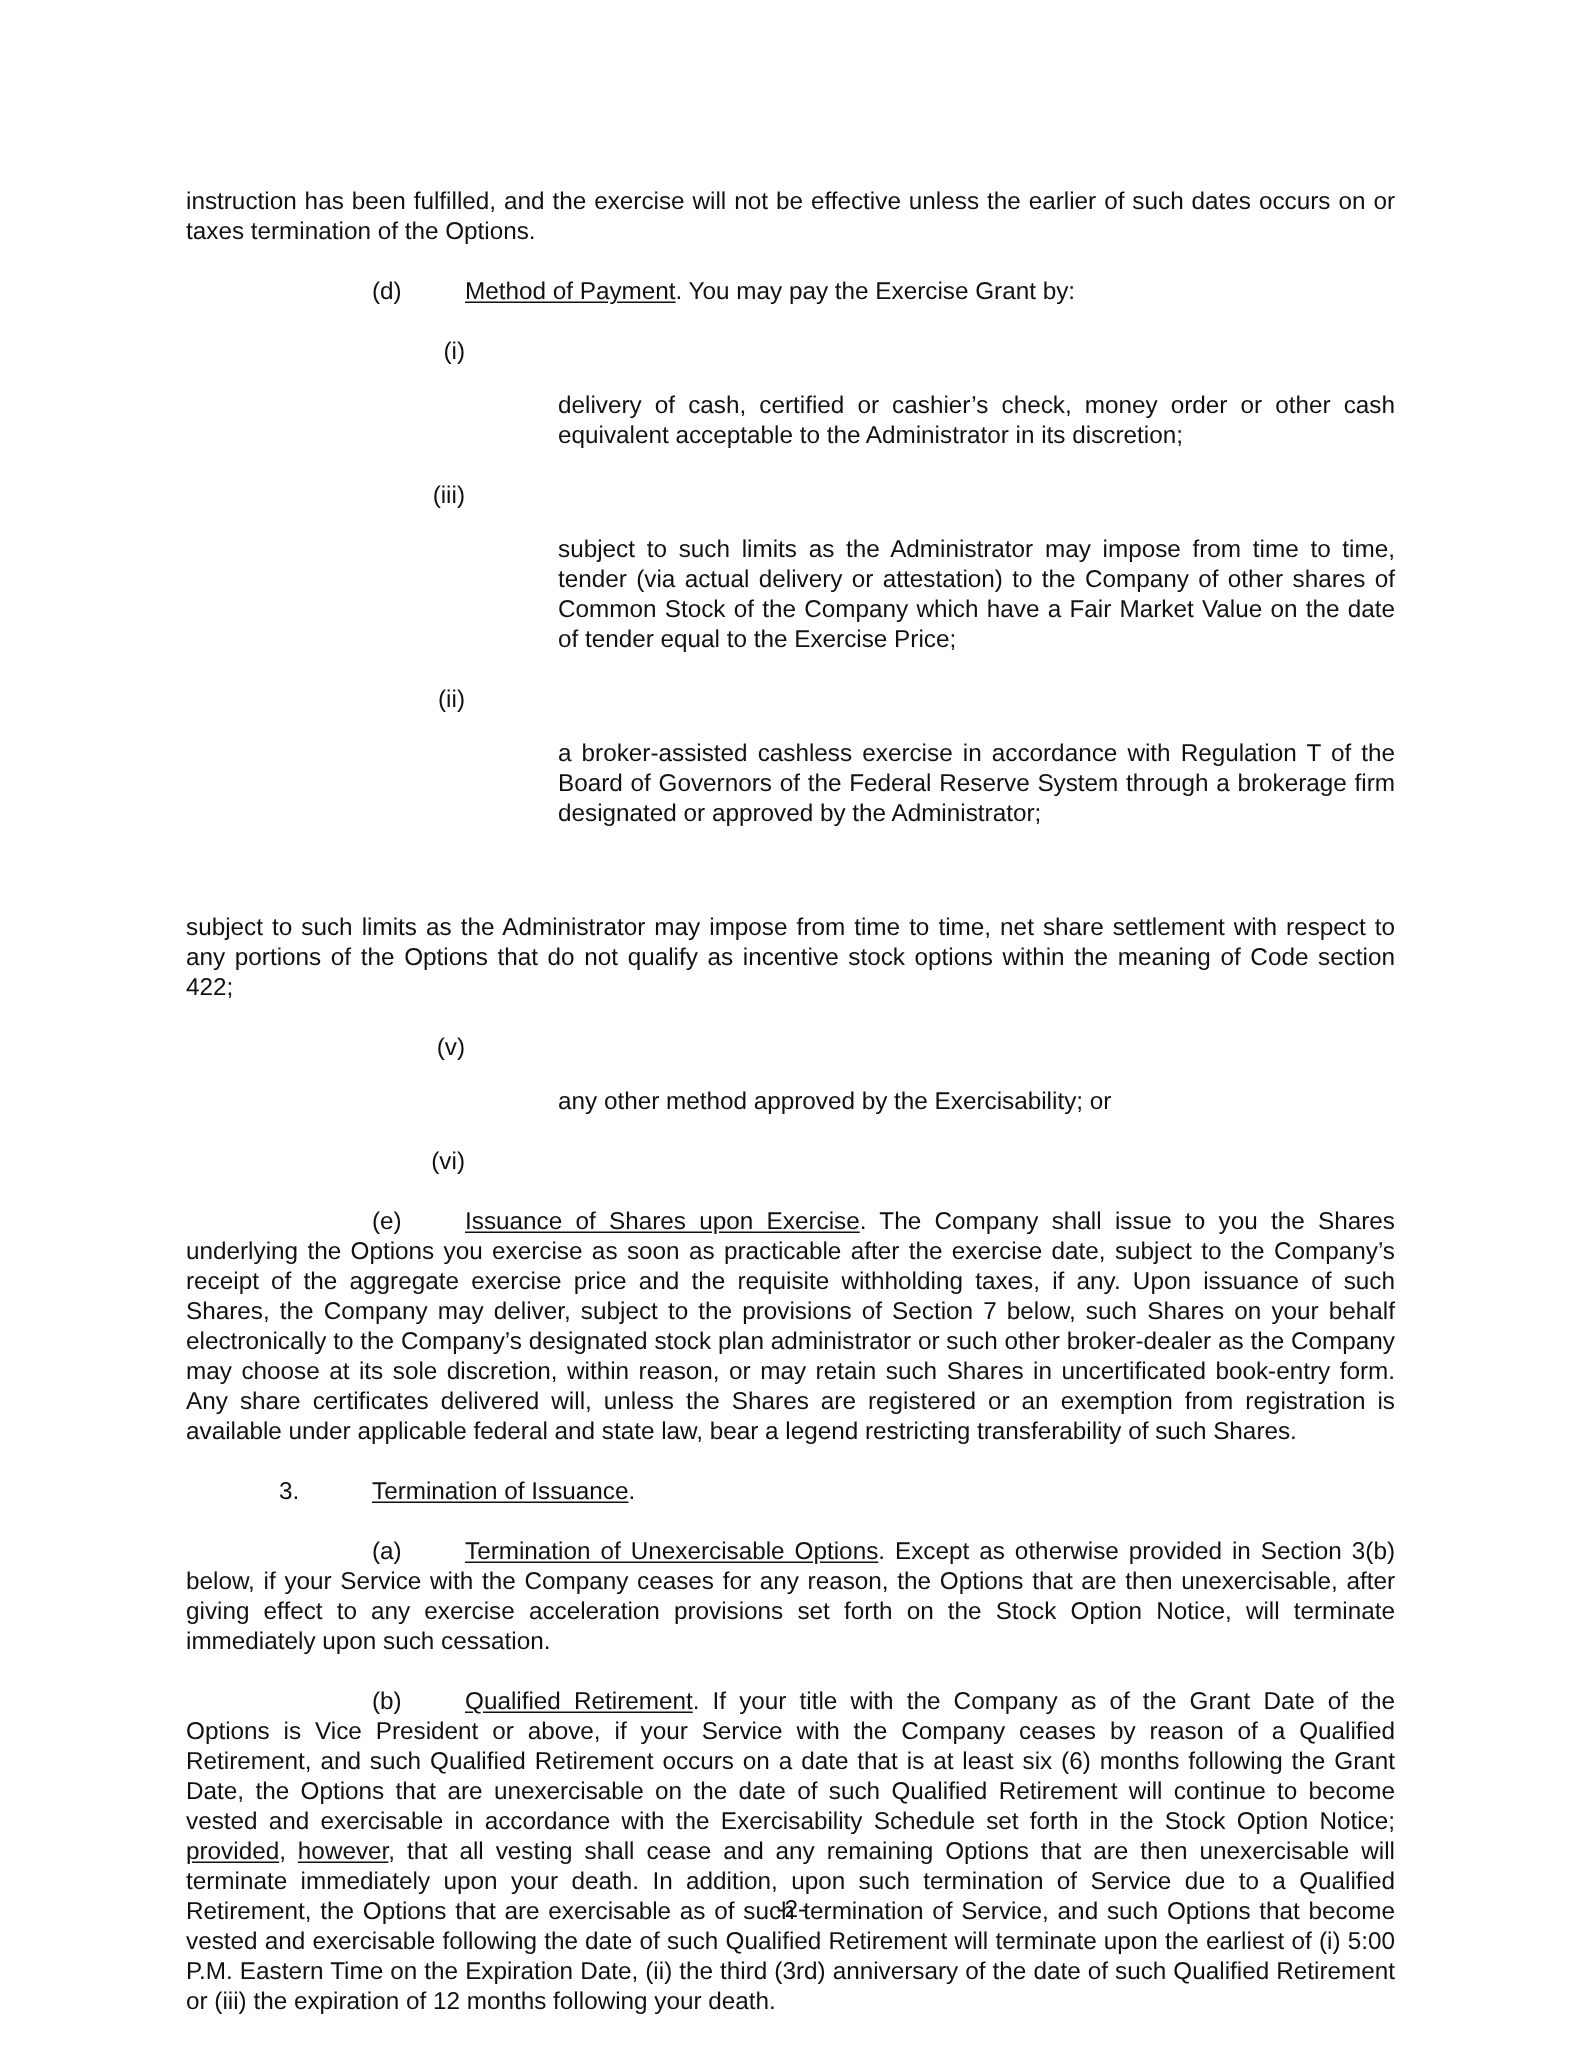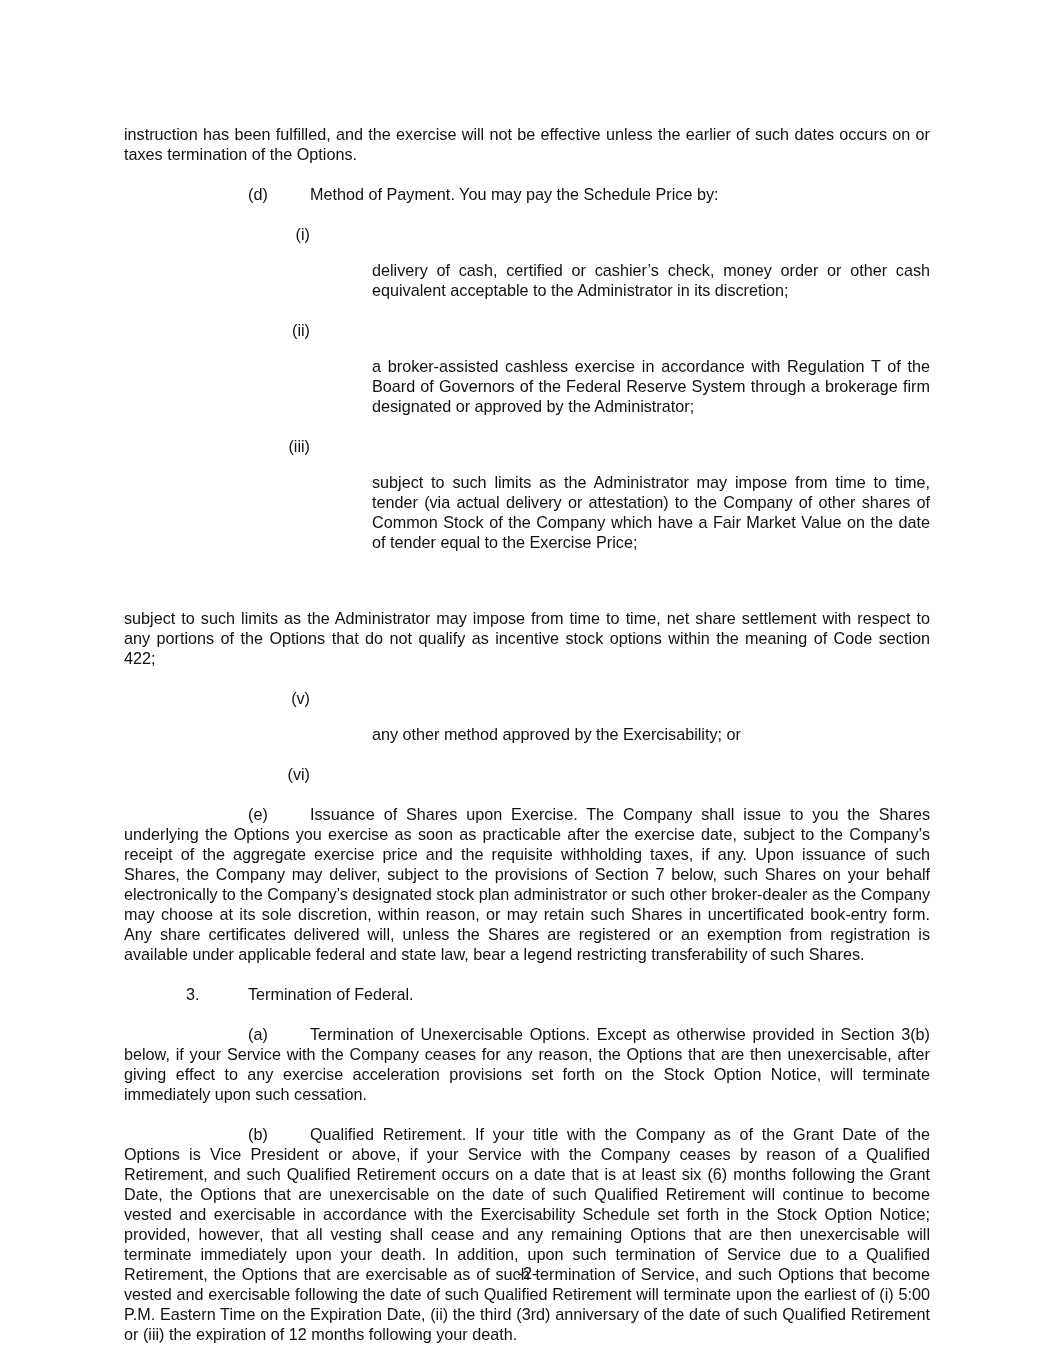--- a/index.html
+++ b/index.html
@@ -3,21 +3,21 @@
   <meta charset="utf-8">
   <style>
     html, body { margin: 0; padding: 0; background: #ffffff; }
     body {
       width: 1055px; height: 1365px; position: relative; overflow: hidden;
       font-family: "Liberation Sans", sans-serif; font-size: 16.2px; line-height: 20px; color: #111111;
     }
     .page { position: absolute; left: 124px; top: 124px; width: 806px; }
     p { margin: 0; }
     .just { text-align: justify; }
-    .u { text-underline-offset: 2px; }
+    .u { text-decoration: underline; text-underline-offset: 2px; }
     .block { margin-bottom: 20px; }
     .sub-heading { display: flex; padding-left: 124px; }
     .sub-heading .lbl { width: 62px; }
     .list-item { display: flex; margin-bottom: 20px; }
     .list-item .num { width: 248px; box-sizing: border-box; text-align: right; padding-right: 62px; }
     .list-item .txt { flex: 1; text-align: justify; margin-top: 36px; }
     .para { text-indent: 124px; text-align: justify; }
     .para .lbl { display: inline-block; width: 62px; text-indent: 0; }
     .section { display: flex; padding-left: 62px; margin-bottom: 20px; }
     .section .lbl { width: 62px; }
@@ -25,53 +25,53 @@
   </style>
 </head>
 <body>
 
 <div class="page">
 
   <p class="just block">instruction has been fulfilled, and the exercise will not be effective unless the earlier of such dates occurs on or taxes termination of the Options.</p>
 
   <div class="sub-heading block">
     <span class="lbl">(d)</span>
-    <span><span class="u">Method of Payment</span><span>. You may pay the Schedule Price by:</span></span>
+    <span><span class="u">Method of Payment</span><span>. You may pay the Exercise Grant by:</span></span>
   </div>
 
   <div>
     <div class="list-item">
       <span class="num">(i)</span>
       <span class="txt">delivery of cash, certified or cashier’s check, money order or other cash equivalent acceptable to the Administrator in its discretion;</span>
     </div>
     <div class="list-item">
+      <span class="num">(iii)</span>
+      <span class="txt">subject to such limits as the Administrator may impose from time to time, tender (via actual delivery or attestation) to the Company of other shares of Common Stock of the Company which have a Fair Market Value on the date of tender equal to the Exercise Price;</span>
+    </div>
+    <div class="list-item">
       <span class="num">(ii)</span>
       <span class="txt">a broker-assisted cashless exercise in accordance with Regulation T of the Board of Governors of the Federal Reserve System through a brokerage firm designated or approved by the Administrator;</span>
-    </div>
-    <div class="list-item">
-      <span class="num">(iii)</span>
-      <span class="txt">subject to such limits as the Administrator may impose from time to time, tender (via actual delivery or attestation) to the Company of other shares of Common Stock of the Company which have a Fair Market Value on the date of tender equal to the Exercise Price;</span>
     </div>
     <div class="list-item">
       <span class="txt">subject to such limits as the Administrator may impose from time to time, net share settlement with respect to any portions of the Options that do not qualify as incentive stock options within the meaning of Code section 422;</span>
     </div>
     <div class="list-item">
       <span class="num">(v)</span>
       <span class="txt">any other method approved by the Exercisability; or</span>
     </div>
     <div class="list-item">
       <span class="num">(vi)</span>
     </div>
   </div>
 
   <p class="para block"><span class="lbl">(e)</span><span class="u">Issuance of Shares upon Exercise</span><span>. The Company shall issue to you the Shares underlying the Options you exercise as soon as practicable after the exercise date, subject to the Company’s receipt of the aggregate exercise price and the requisite withholding taxes, if any. Upon issuance of such Shares, the Company may deliver, subject to the provisions of Section 7 below, such Shares on your behalf electronically to the Company’s designated stock plan administrator or such other broker-dealer as the Company may choose at its sole discretion, within reason, or may retain such Shares in uncertificated book-entry form. Any share certificates delivered will, unless the Shares are registered or an exemption from registration is available under applicable federal and state law, bear a legend restricting transferability of such Shares.</span></p>
 
   <div class="section">
     <span class="lbl">3.</span>
-    <span><span class="u">Termination of Federal</span><span>.</span></span>
+    <span><span class="u">Termination of Issuance</span><span>.</span></span>
   </div>
 
   <p class="para block"><span class="lbl">(a)</span><span class="u">Termination of Unexercisable Options</span><span>. Except as otherwise provided in Section 3(b) below, if your Service with the Company ceases for any reason, the Options that are then unexercisable, after giving effect to any exercise acceleration provisions set forth on the Stock Option Notice, will terminate immediately upon such cessation.</span></p>
 
   <p class="para block"><span class="lbl">(b)</span><span class="u">Qualified Retirement</span><span>. If your title with the Company as of the Grant Date of the Options is Vice President or above, if your Service with the Company ceases by reason of a Qualified Retirement, and such Qualified Retirement occurs on a date that is at least six (6) months following the Grant Date, the Options that are unexercisable on the date of such Qualified Retirement will continue to become vested and exercisable in accordance with the Exercisability Schedule set forth in the Stock Option Notice; </span><span class="u">provided</span><span>, </span><span class="u">however</span><span>, that all vesting shall cease and any remaining Options that are then unexercisable will terminate immediately upon your death.  In addition, upon such termination of Service due to a Qualified Retirement, the Options that are exercisable as of such termination of Service, and such Options that become vested and exercisable following the date of such Qualified Retirement will terminate upon the earliest of (i) 5:00 P.M. Eastern Time on the Expiration Date, (ii) the third (3rd) anniversary of the date of such Qualified Retirement or (iii) the expiration of 12 months following your death.</span></p>
 
 </div>
 
 <div class="footer">-2-</div>
 

